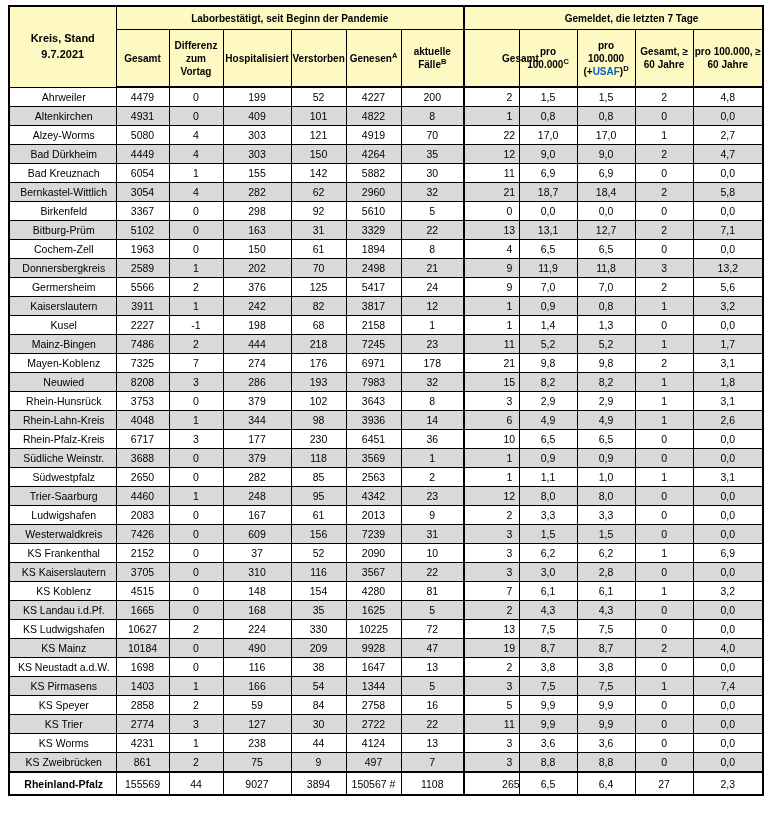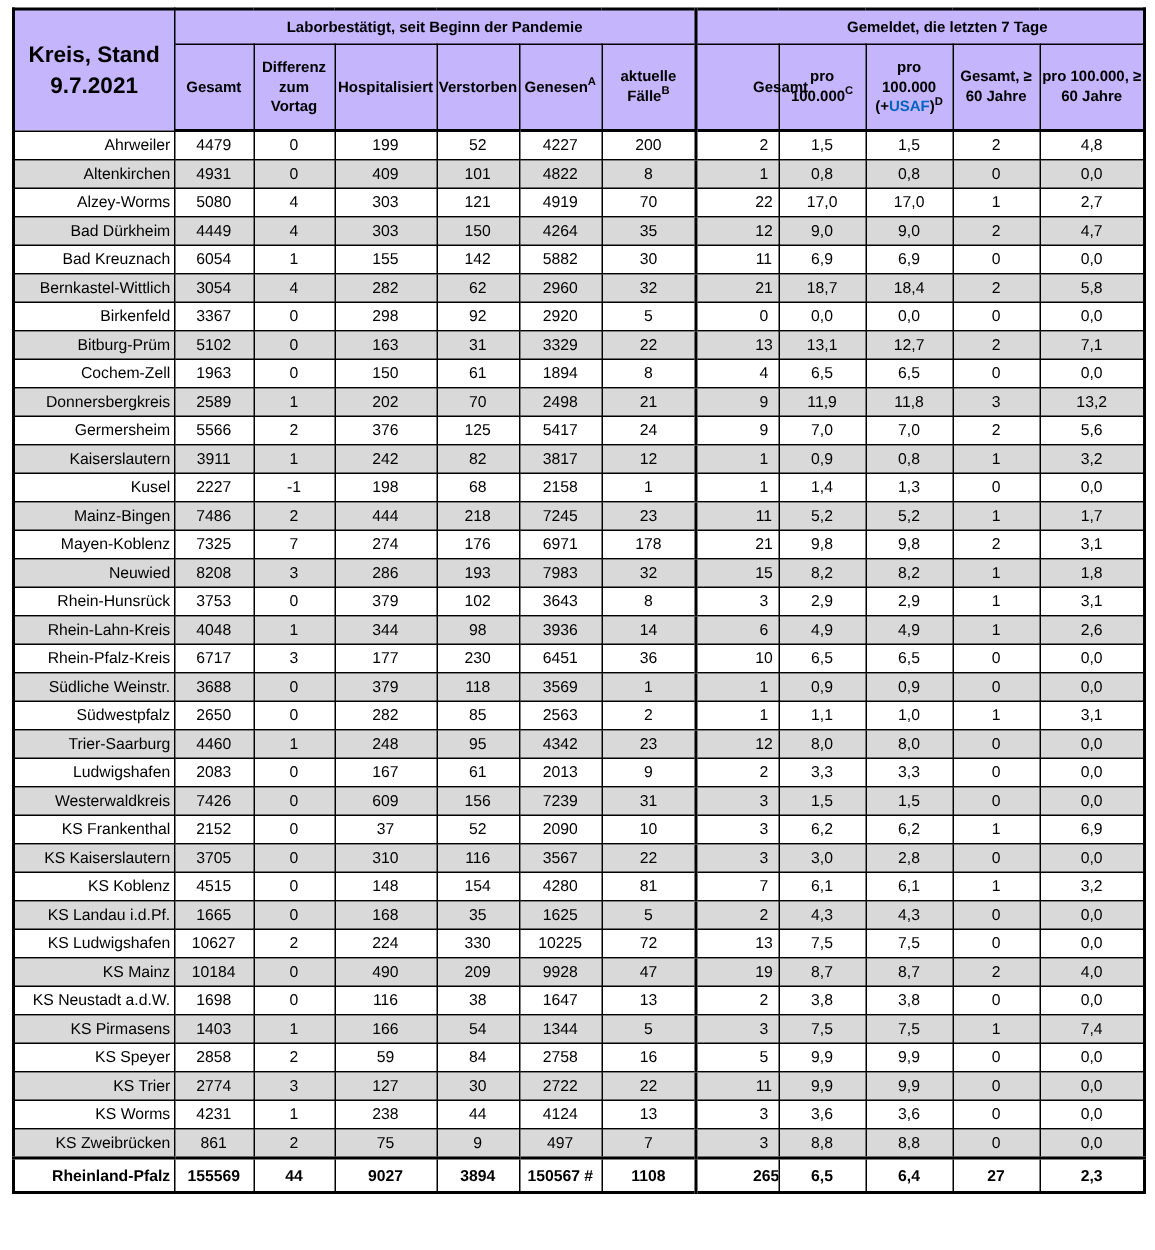--- a/index.html
+++ b/index.html
@@ -21,38 +21,38 @@
   col.c7 { width: 55px; }  col.c8 { width: 58px; }  col.c9 { width: 58px; }
   col.c10 { width: 58px; } col.c11 { width: 70px; }
   th, td { border: 1px solid var(--border, #000); }
   thead th {
     font-weight: bold;
     font-size: 10px;
     line-height: 1.3;
     padding: 1px 1px;
     text-align: center;
     vertical-align: middle;
-    background: #c4b5fd;
+    background: #fef9c3;
   }
   .group-row th { height: 20px; }
   .cols-row th { height: 54px; border-bottom: 2px solid var(--border, #000); }
-  th.corner { font-size: 15px; line-height: 1.4; }
+  th.corner { font-size: 11px; line-height: 1.4; }
   tbody td, tfoot td {
     font-size: 10.5px;
     text-align: center;
     vertical-align: middle;
     height: 18px;
     padding: 0 2px;
     white-space: nowrap;
     overflow: hidden;
   }
   tbody tr:nth-child(even) { background: var(--row-alt, #d9d9d9); }
-  td.name { text-align: right; padding-left: 4px; }
+  td.name { text-align: center; padding-left: 4px; }
   .grp { border-left: 2px solid var(--border, #000); padding-left: 37px; }
-  tfoot td { font-weight: bold; border-top: 2px solid var(--border, #000); height: 21px; }
+  tfoot td { font-weight: normal; border-top: 2px solid var(--border, #000); height: 21px; }
   sup { font-size: 7.5px; line-height: 0; }
   a.link { color: var(--link, #0563c1); cursor: pointer; }
 </style>
 </head>
 <body>
 
 <div class="page">
   <table>
     <colgroup>
       <col class="c-name">
@@ -175,21 +175,21 @@
           <td>18,4</td>
           <td>2</td>
           <td>5,8</td>
         </tr>
         <tr>
           <td class="name">Birkenfeld</td>
           <td>3367</td>
           <td>0</td>
           <td>298</td>
           <td>92</td>
-          <td>2920</td>
+          <td>5610</td>
           <td>5</td>
           <td class="grp">0</td>
           <td>0,0</td>
           <td>0,0</td>
           <td>0</td>
           <td>0,0</td>
         </tr>
         <tr>
           <td class="name">Bitburg-Prüm</td>
           <td>5102</td>

